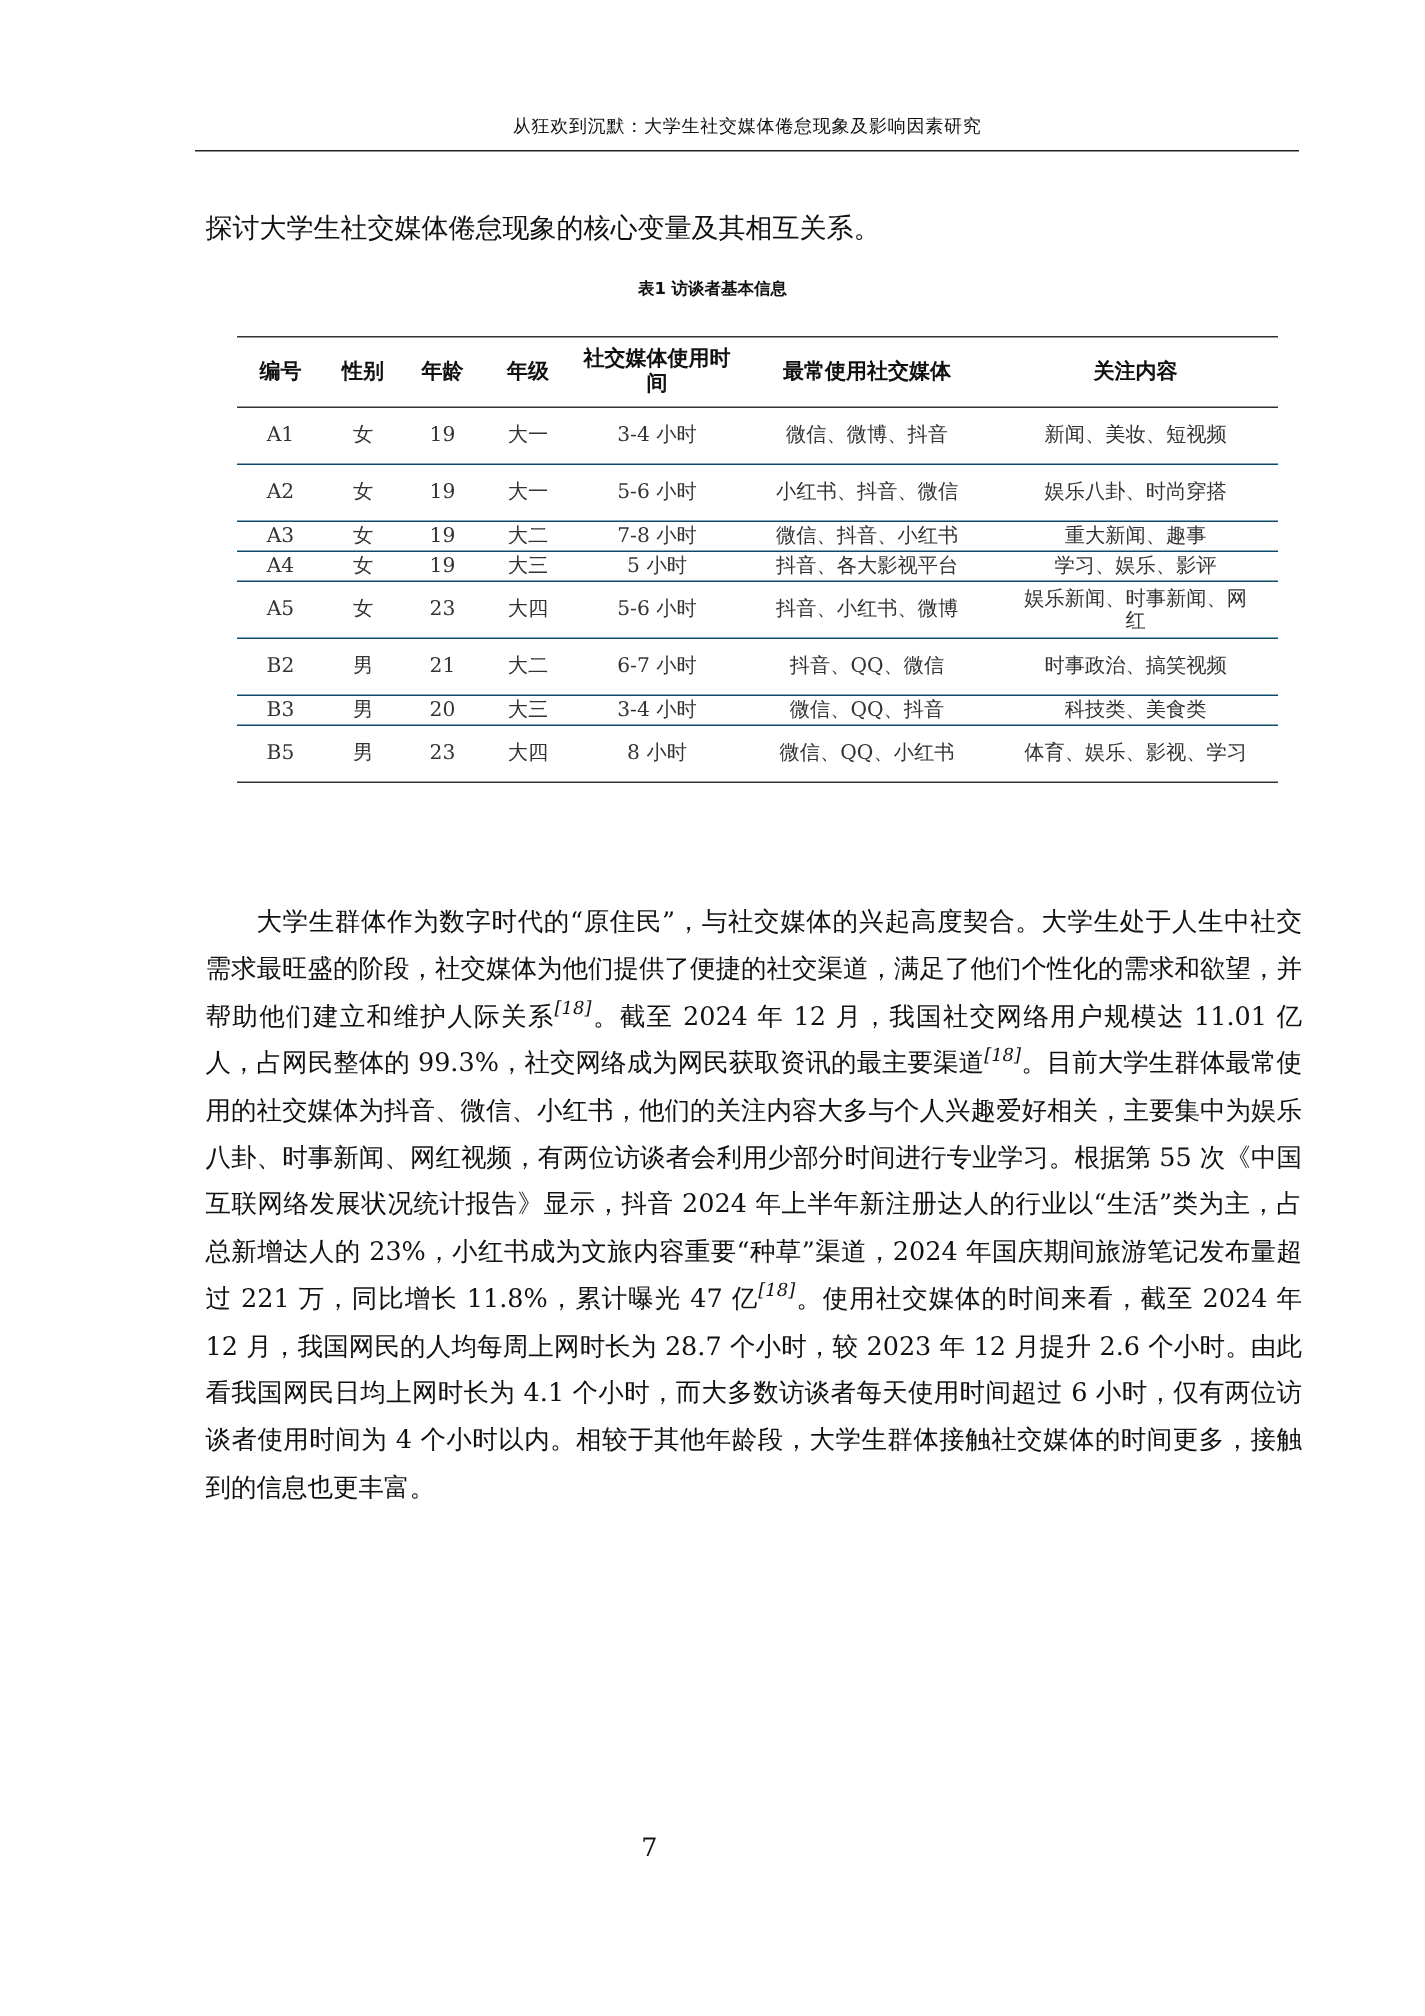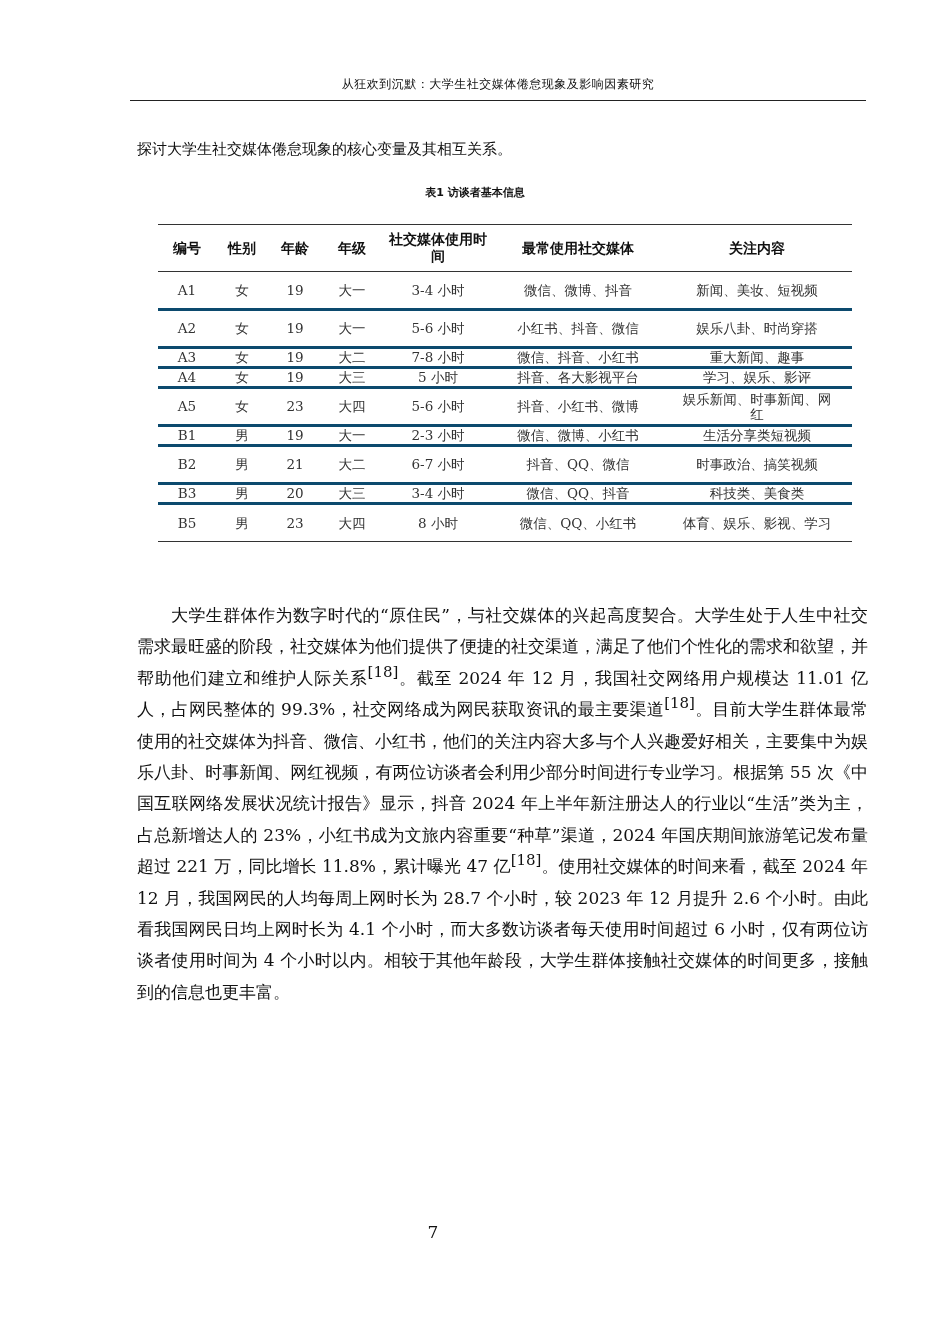--- a/index.html
+++ b/index.html
@@ -9,53 +9,53 @@
     position: absolute; left: 130px; top: 76px; width: 736px;
     text-align: center; font-size: 12px; letter-spacing: 0.5px;
     font-family: "DejaVu Serif", serif;
   }
   .header-rule {
     position: absolute; left: 130px; top: 100px; width: 736px; height: 0;
     border-top: 1.3px solid #222;
   }
 
   .lead-line {
-    position: absolute; left: 137px; top: 140px; font-size: 15px;
+    position: absolute; left: 137px; top: 140px; font-size: 18px;
     font-family: "DejaVu Serif", serif;
   }
 
   .table-caption {
     position: absolute; left: 0; width: 950px; top: 185px; text-align: center;
     font-size: 11px; font-weight: bold; font-family: "DejaVu Sans", sans-serif;
   }
 
   table.info {
     position: absolute; left: 158px; top: 224px; width: 694px;
     border-collapse: collapse; font-size: 13.5px;
   }
   table.info thead tr { border-top: 1.6px solid #333; border-bottom: 1.6px solid #333; }
-  table.info tbody tr { border-bottom: 3px solid #0c4a6e; }
+  table.info tbody tr { border-bottom: 1px solid #0c4a6e; }
   table.info tbody tr:last-child { border-bottom: 1.6px solid #333; }
   table.info th {
     font-family: "DejaVu Sans", sans-serif; font-weight: bold; font-size: 14px;
     height: 46px; padding: 0; line-height: 17px; text-align: center;
   }
   table.info td {
     font-family: "DejaVu Serif", serif; text-align: center; padding: 0 2px;
     line-height: 15px; color: #333; font-size: 13.5px;
   }
   .h1 { height: 38px; } .h3 { height: 20px; }
 
   .body-text {
     position: absolute; left: 137px; top: 600px; width: 731px;
     font-size: 17px; line-height: 31.4px; text-align: justify;
     font-family: "DejaVu Serif", serif;
   }
   .body-text p { margin: 0; text-indent: 2em; }
-  .body-text sup { font-size: 15px; vertical-align: 7px; line-height: 0; }
+  .body-text sup { font-size: 12px; vertical-align: 7px; line-height: 0; font-style: italic; }
 
   .page-number {
     position: absolute; left: 0; width: 866px; top: 1222px; text-align: center;
     font-size: 17px; font-family: "DejaVu Serif", serif;
   }
 </style>
 </head>
 <body>
 
 <div class="running-header">从狂欢到沉默：大学生社交媒体倦怠现象及影响因素研究</div>
@@ -125,29 +125,20 @@
       </tr>
       <tr class="h1">
         <td>A5</td>
         <td>女</td>
         <td>23</td>
         <td>大四</td>
         <td>5-6 小时</td>
         <td>抖音、小红书、微博</td>
         <td style="padding: 0px 16px;">娱乐新闻、时事新闻、网红</td>
       </tr>
-      <tr class="h3">
-        <td>B1</td>
-        <td>男</td>
-        <td>19</td>
-        <td>大一</td>
-        <td>2-3 小时</td>
-        <td>微信、微博、小红书</td>
-        <td style="padding: 0px 16px;">生活分享类短视频</td>
-      </tr>
       <tr class="h1">
         <td>B2</td>
         <td>男</td>
         <td>21</td>
         <td>大二</td>
         <td>6-7 小时</td>
         <td>抖音、QQ、微信</td>
         <td style="padding: 0px 16px;">时事政治、搞笑视频</td>
       </tr>
       <tr class="h3">

